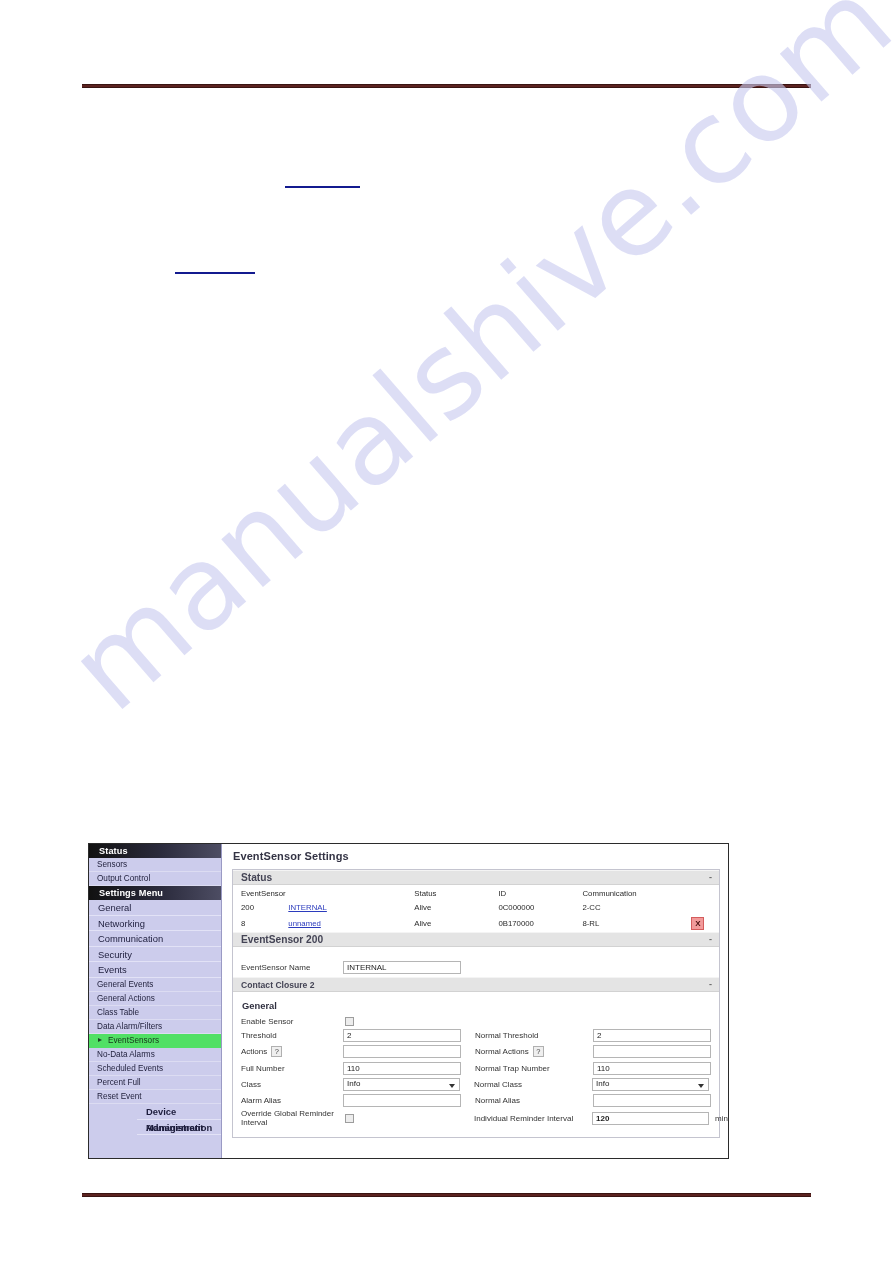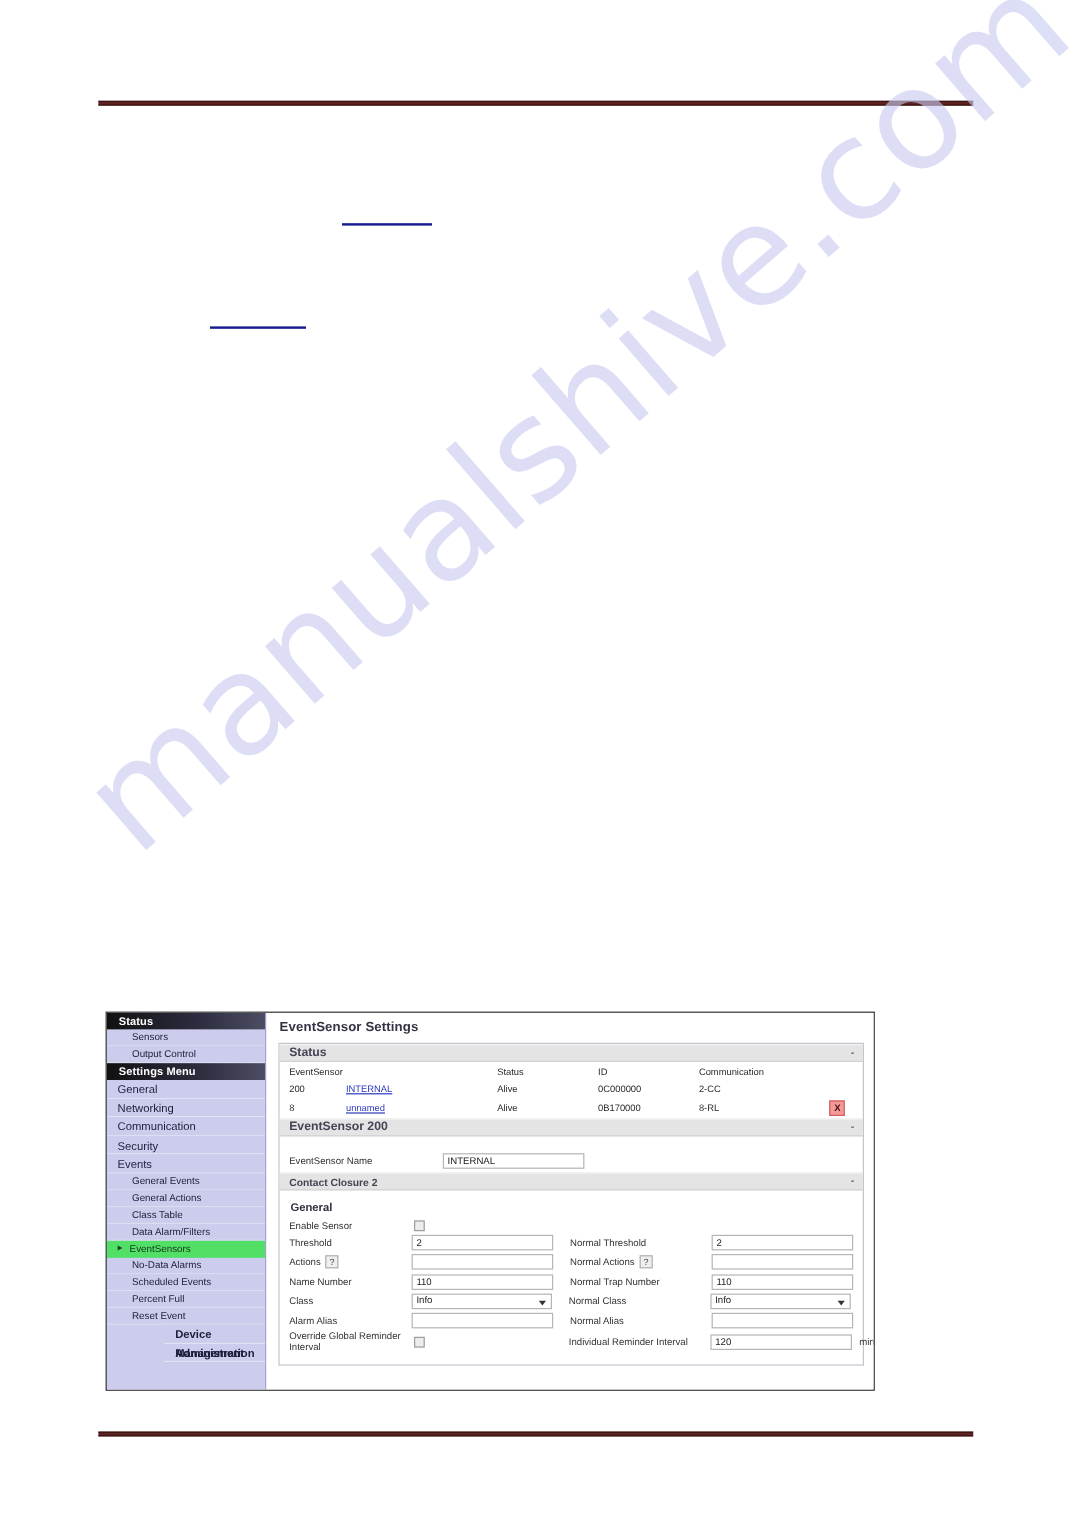--- a/index.html
+++ b/index.html
@@ -91,21 +91,21 @@
     padding-left: 10px;
     font-weight: bold;
     font-size: 9.2px;
     color: #ffffff;
     background: linear-gradient(to right, #111111 0%, #2b2b3d 55%, #4d4d63 100%);
     letter-spacing: .1px;
   }
   .nav-sub {
     height: 14px;
     line-height: 14px;
-    padding-left: 21px;
+    padding-left: 8px;
     background: #ccccec;
     border-bottom: 1px solid #dcdcf2;
     font-size: 8.2px;
     color: #23233f;
   }
   .nav-main {
     height: 15.6px;
     line-height: 15.6px;
     padding-left: 9px;
     background: #ccccec;
@@ -214,21 +214,21 @@
   }
 
   
   .form-block { padding: 5px 8px 6px 8px; }
   .sub-title {
     font-size: 9.4px;
     font-weight: bold;
     color: #2f2f3f;
     margin: 3px 0 6px 1px;
   }
-  .row-single { display: flex; align-items: center; padding: 14px 0 3px 8px; gap: 26px; }
+  .row-single { display: flex; align-items: center; padding: 14px 0 3px 8px; }
   .frow {
     display: flex;
     align-items: center;
     margin-bottom: 3.2px;
   }
   .lbl {
     font-size: 8px;
     color: #333333;
     flex: 0 0 102px;
     display: flex;
@@ -249,21 +249,21 @@
     height: 13px;
     border: 1px solid #b5b5b5;
     background: #ffffff;
     font-size: 8px;
     color: #222222;
     padding: 0 3px;
     line-height: 12px;
     font-family: "Liberation Sans", sans-serif;
     border-radius: 0;
   }
-  .fld.narrow { flex: 0 0 67px; }
+  .fld.narrow { flex: 0 0 67px; font-weight: bold; }
   .sel {
     flex: 0 0 117px;
     height: 13px;
     border: 1px solid #b5b5b5;
     background: #ffffff;
     font-size: 8px;
     color: #222222;
     padding: 0 3px;
     line-height: 12px;
     display: flex;
@@ -438,21 +438,21 @@
           <input class="fld" type="text" value="" style="">
           <span class="gap-mid"></span>
           <span class="lbl-r">
             <span>Normal Actions</span>
             <span class="help">?</span>
           </span>
           <input class="fld" type="text" value="" style="">
         </div>
 
         <div class="frow">
-          <span class="lbl">Name Number</span>
+          <span class="lbl">Full Number</span>
           <input class="fld" type="text" value="110" style="">
           <span class="gap-mid"></span>
           <span class="lbl-r">Normal Trap Number</span>
           <input class="fld" type="text" value="110" style="">
         </div>
 
         <div class="frow">
           <span class="lbl">Class</span>
           <span class="sel">
             <span>Info</span>

